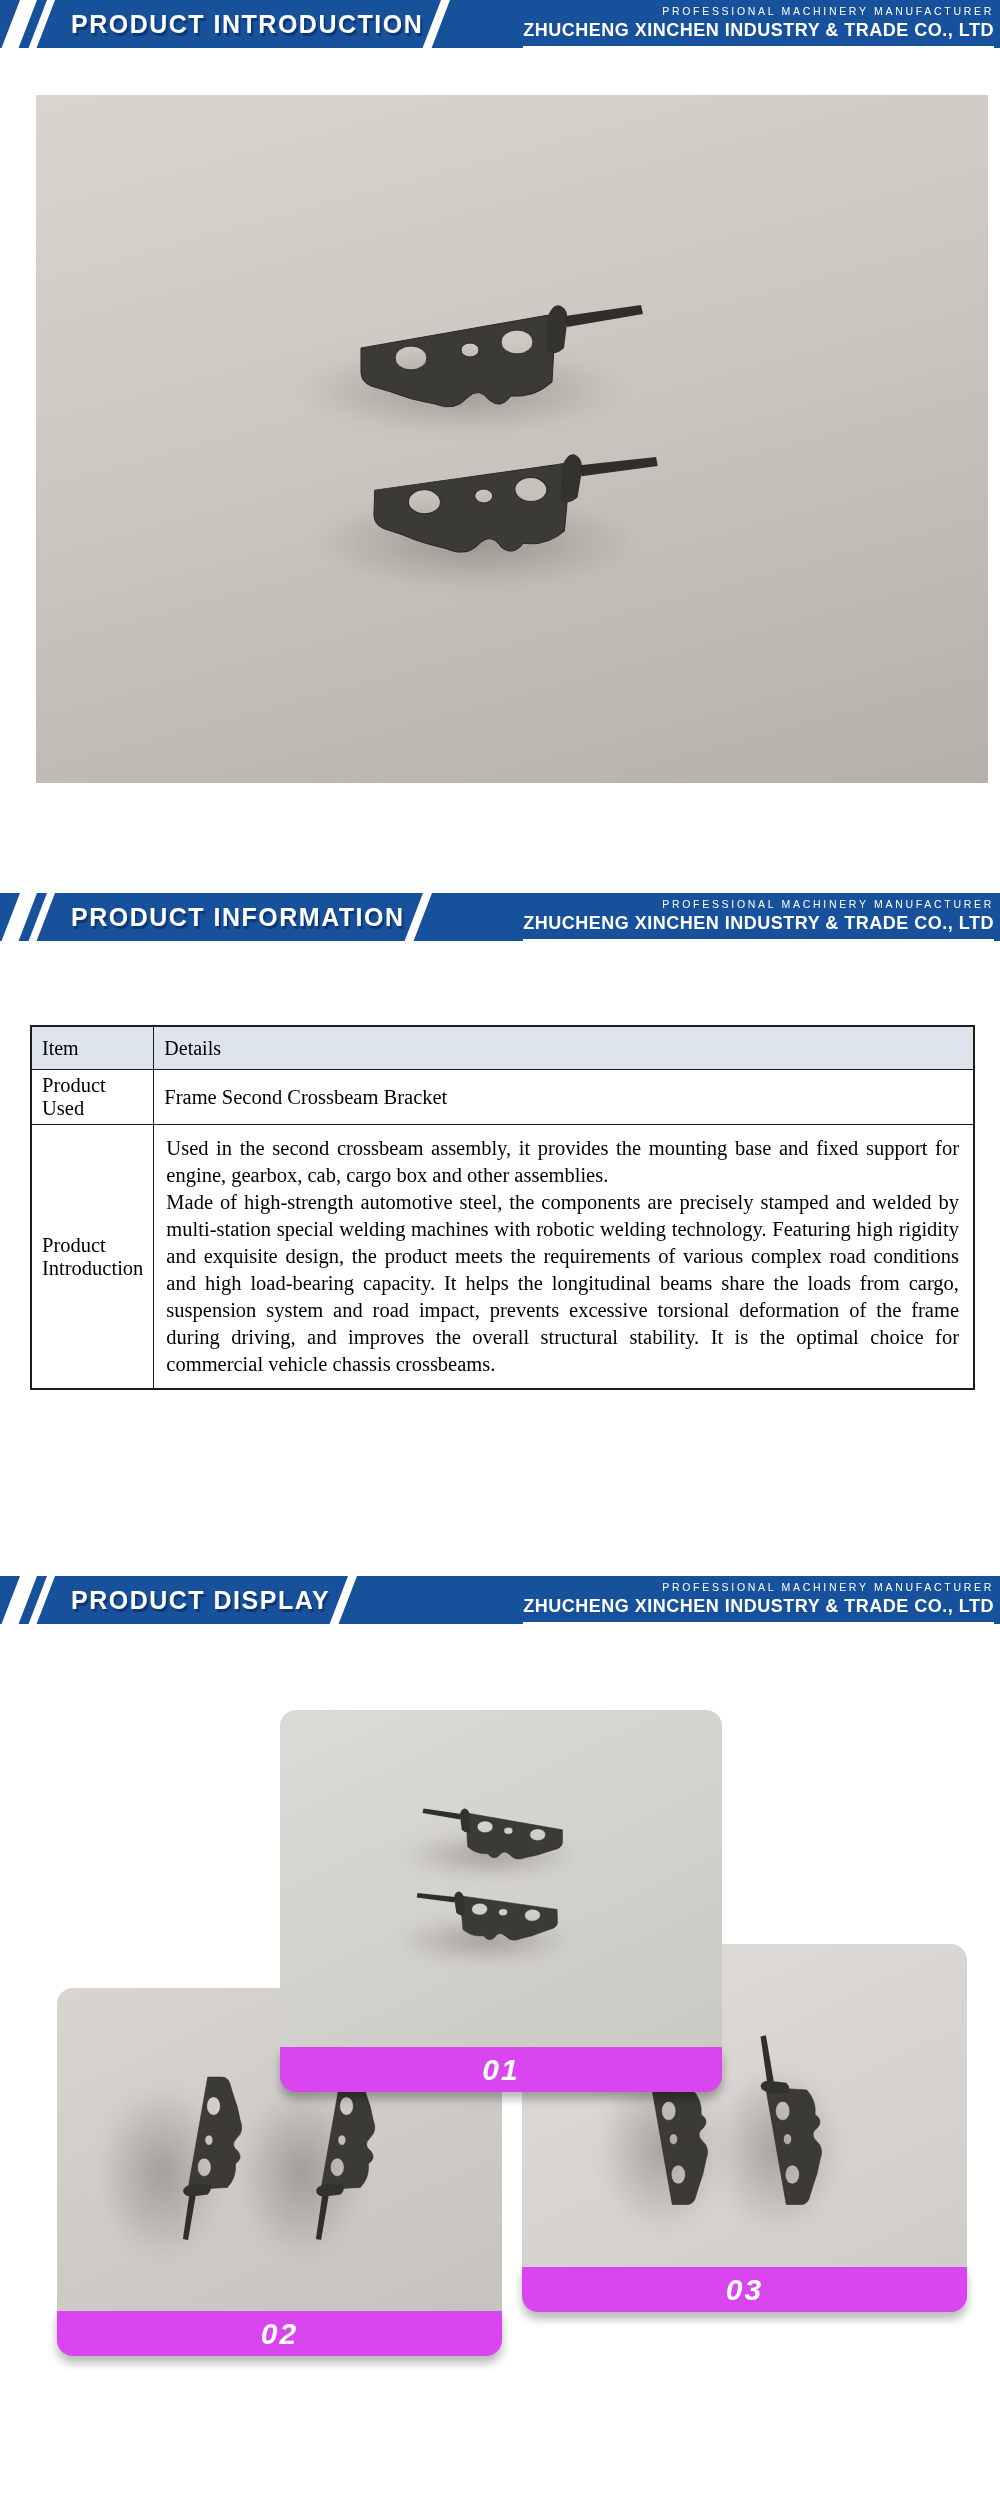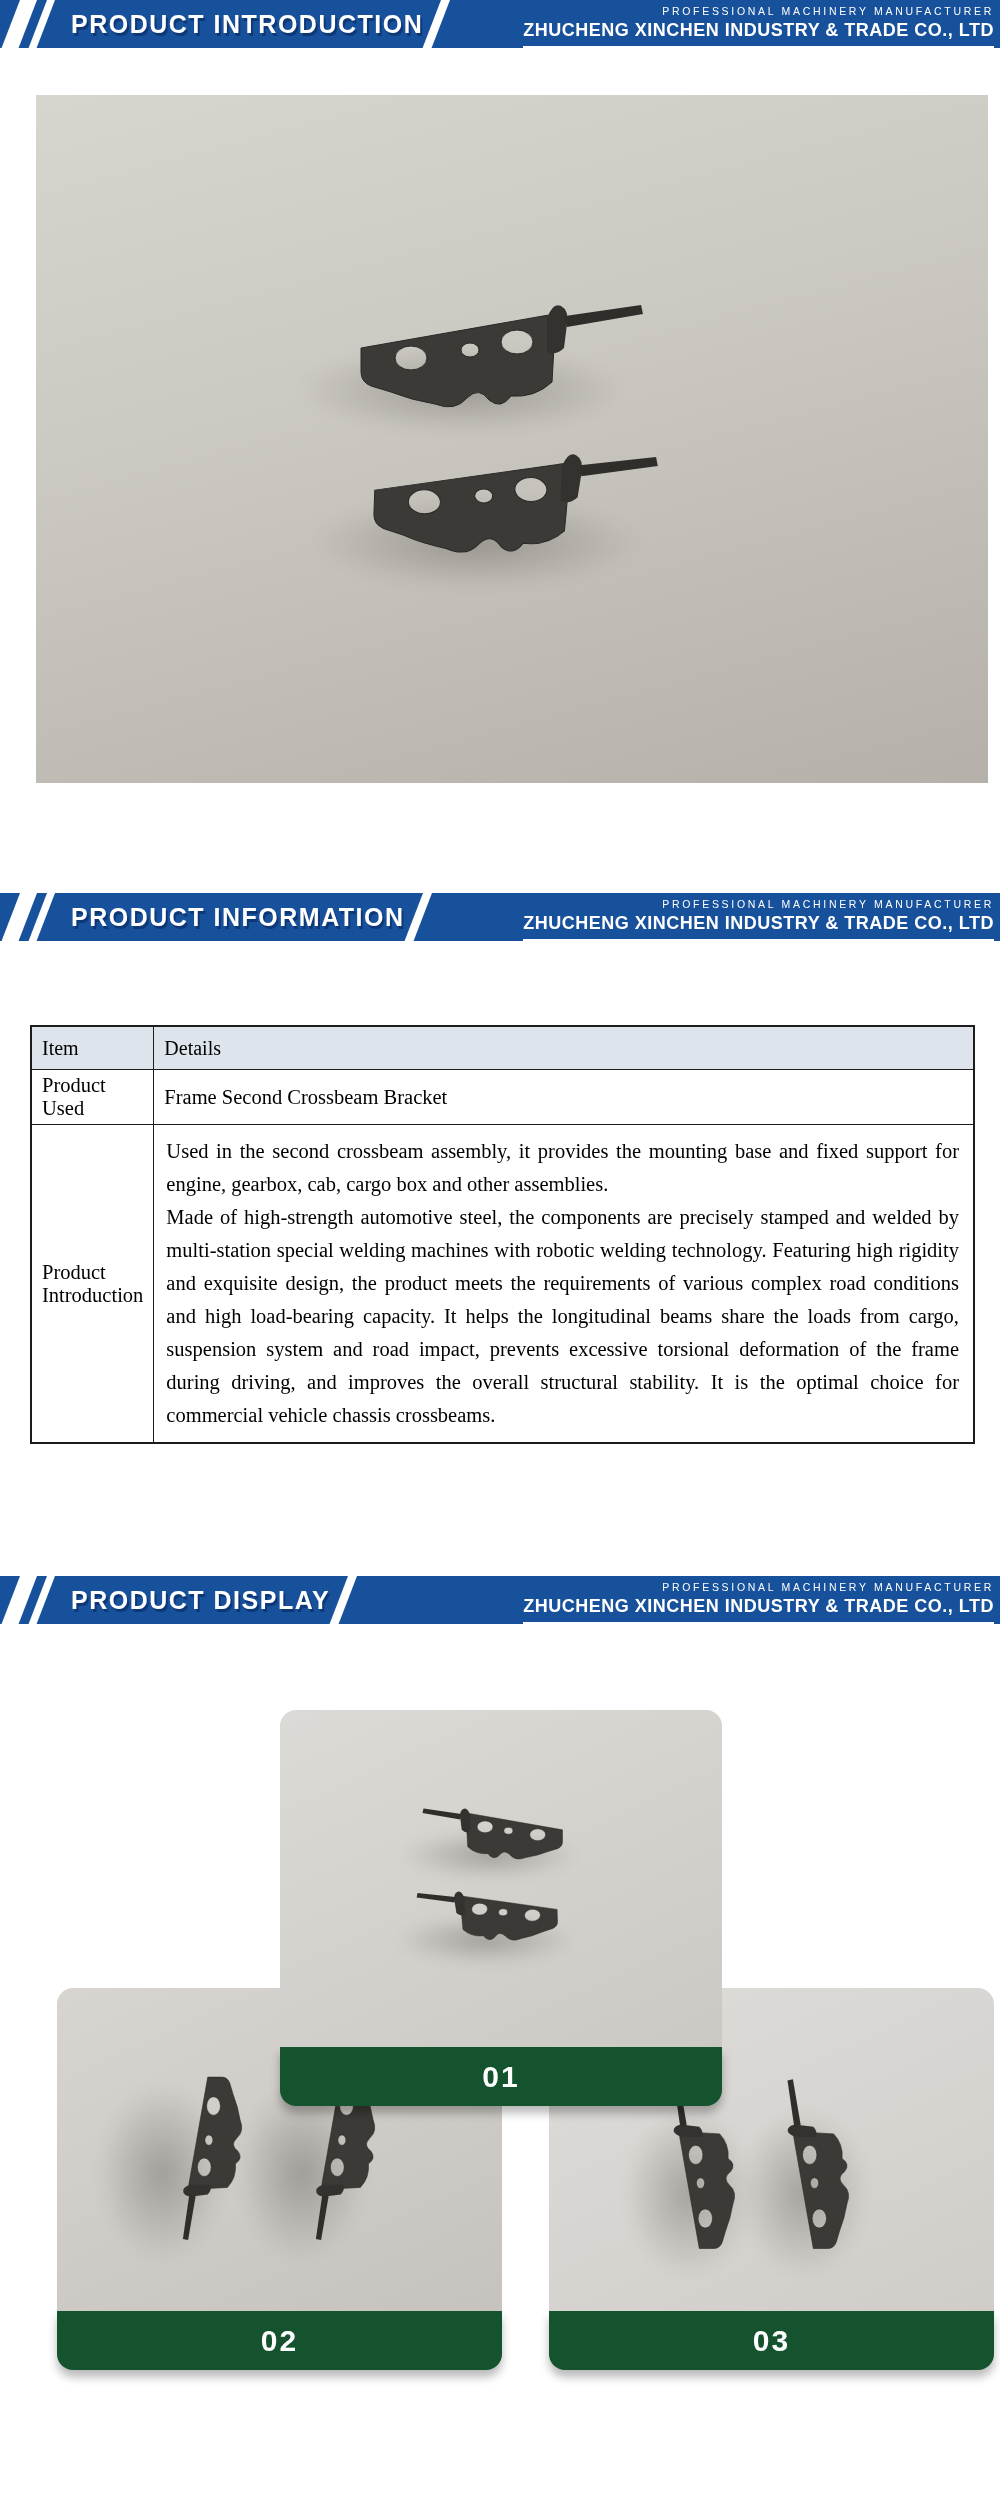--- a/index.html
+++ b/index.html
@@ -39,35 +39,36 @@
     font-family:"Liberation Serif", serif;color:#000;border:2px solid #1c1c1c;
   }
   .info-table th,.info-table td{border:1px solid #1c1c1c;vertical-align:middle;}
   .info-table th{
     height:42px;background:#dde4ec;font-weight:normal;font-size:20px;
     text-align:left;padding:0 10px;
   }
   .info-table td{font-size:20.5px;padding:4px 10px;}
   .row-name td{height:41px;}
   td.intro{padding:10px 14px 10px 12px;}
-  td.intro p{margin:0;text-align:justify;line-height:33px;}
+  td.intro p{margin:0;text-align:justify;line-height:27px;}
   
   .card{position:absolute;}
   .card-photo{position:relative;width:100%;border-radius:16px 16px 0 0;overflow:hidden;}
   .card-bar{
-    width:100%;height:59px;background:#14532d;border-radius:0 0 16px 16px;
+    width:100%;height:45px;background:#d946ef;border-radius:0 0 16px 16px;
     display:flex;align-items:center;justify-content:center;
     box-shadow:0 7px 10px rgba(0,0,0,0.28);
+    font-style:italic;
   }
   .card-bar span{color:#ffffff;font-size:30px;font-weight:700;letter-spacing:2px;}
   #card-01{left:280px;top:1710px;width:442px;z-index:5;}
   #card-01 .card-photo{height:337px;background:linear-gradient(155deg,#dcdad6 0%,#cbc9c4 100%);}
   #card-02{left:33px;top:1988px;width:445px;z-index:2;padding-left:24px;}
   #card-02 .card-photo{height:323px;background:linear-gradient(155deg,#d8d5d1 0%,#c6c3bf 100%);}
-  #card-03{left:522px;top:1988px;width:445px;z-index:2;margin-left:27px;}
+  #card-03{left:522px;top:1944px;width:445px;z-index:2;}
   #card-03 .card-photo{height:323px;background:linear-gradient(155deg,#dedcd9 0%,#d0cdc9 100%);}
   .svg-defs{position:absolute;width:0;height:0;overflow:hidden;}
 </style>
 </head>
 <body>
 
 <svg class="svg-defs" aria-hidden="true">
   <defs>
     <g id="bracket-h">
       <path fill="#3b3a36" stroke="#2a2927" stroke-width="1" fill-rule="evenodd" d="

